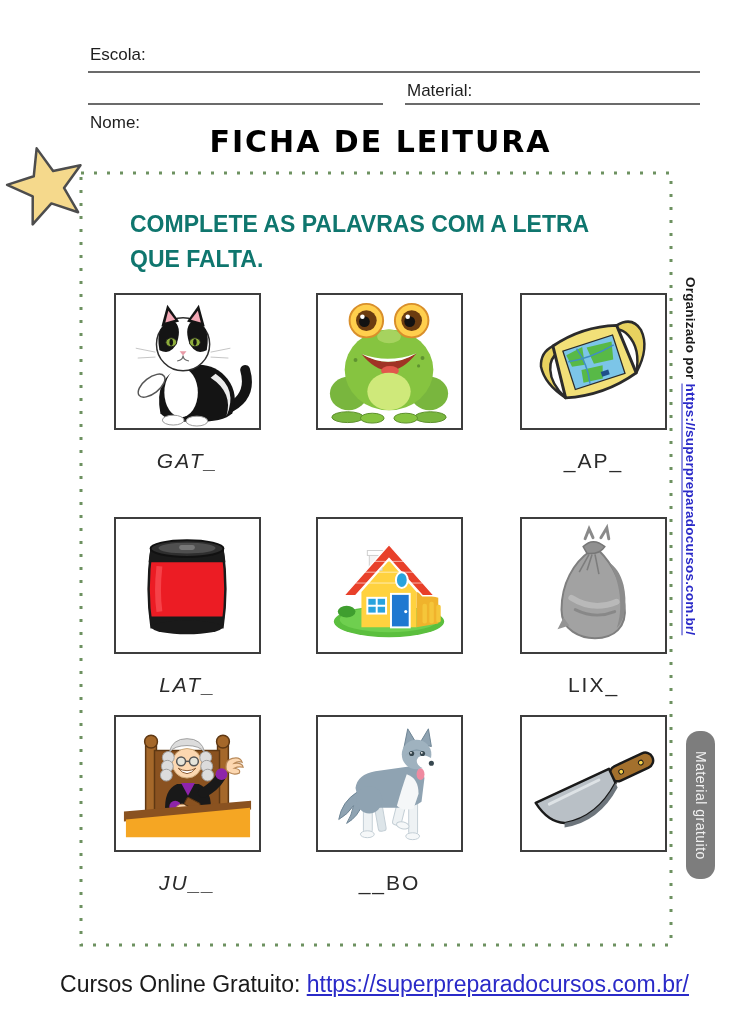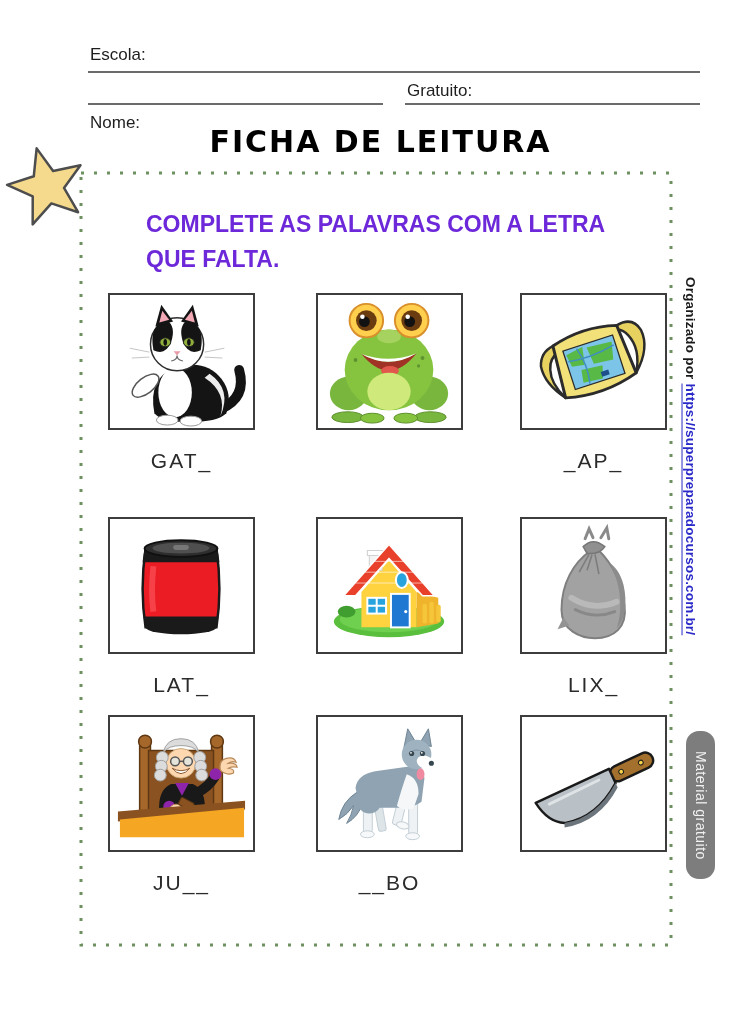--- a/index.html
+++ b/index.html
@@ -23,34 +23,34 @@
     font-family:"DejaVu Sans", sans-serif; font-weight:800; font-size:30px;
     letter-spacing:2px; color:#000;padding-left:12px;
   }
   
   .star { position:absolute; left:4px; top:142px; }
   
   .dotted-box { position:absolute; left:78px; top:170px; }
   
   .instruction {
     position:absolute; left:130px; top:207px; width:520px;
-    font-weight:700; font-size:23px; line-height:35px; color:#6d28d9;margin-left:16px;
+    font-weight:700; font-size:23px; line-height:35px; color:#0f766e;
   }
   
   .cell { position:absolute; width:147px; }
   .img-box {
     width:147px; height:137px; background:#fff;
     border:2px solid #3d3d3d;
   }
   .img-box svg { width:100%; height:100%; display:block; }
   .word {
     margin-top:19px; width:147px; text-align:center;
     font-size:21px; letter-spacing:2px; color:#2b2b2b;
   }
-  .c1 { left:108px; } .c2 { left:316px; } .c3 { left:488px;margin-left:32px; }
+  .c1 { left:114px;font-style:italic; } .c2 { left:316px; } .c3 { left:488px;margin-left:32px; }
   .r1 { top:293px; }  .r2 { top:517px; }  .r3 { top:715px; }
   
   .side-credit {
     position:absolute; left:683px; top:277px; height:400px;
     writing-mode:vertical-rl; font-size:13.5px; font-weight:700;
     color:#1a1a1a; letter-spacing:0.2px; white-space:nowrap;
   }
   .side-credit a, .footer a {
     color:#2a2ac8; text-decoration:underline; cursor:pointer; font-weight:inherit;
   }
@@ -69,21 +69,21 @@
 </style>
 </head>
 <body>
 
 <div class="page">
 
   <div class="hdr-label lbl-escola">Escola:</div>
   <div class="hdr-line line-escola"></div>
   <div class="hdr-label lbl-nome">Nome:</div>
   <div class="hdr-line line-nome"></div>
-  <div class="hdr-label lbl-professor">Gratuito:</div>
+  <div class="hdr-label lbl-professor">Material:</div>
   <div class="hdr-line line-professor"></div>
 
   <div class="title">FICHA DE LEITURA</div>
 
   <svg class="star" width="88" height="88" viewBox="0 0 88 88">
     <polygon transform="rotate(-15 43 45)" points="43,5 53,31.2 81,32.6 59.2,50.3 66.5,77.4 43,62 19.5,77.4 26.8,50.3 5,32.6 33,31.2" fill="#f5d98c" stroke="#4d4d4d" stroke-width="2.5" stroke-linejoin="round"></polygon>
   </svg>
 
   <svg class="dotted-box" width="596" height="778">
     <rect x="3" y="3" width="590" height="772" fill="none" stroke="#6d9160" stroke-width="3" stroke-dasharray="3 10"></rect>
@@ -308,14 +308,17 @@
       </svg>
     </div>
   </div>
 
   <div class="side-credit">
     <span>Organizado por </span><a>https://superpreparadocursos.com.br/</a>
   </div>
 
   <div class="material-tab">Material gratuito</div>
 
+  <div class="footer">
+    <span>Cursos Online Gratuito: </span><a>https://superpreparadocursos.com.br/</a>
+  </div>
 
 </div>
 
 </body></html>

